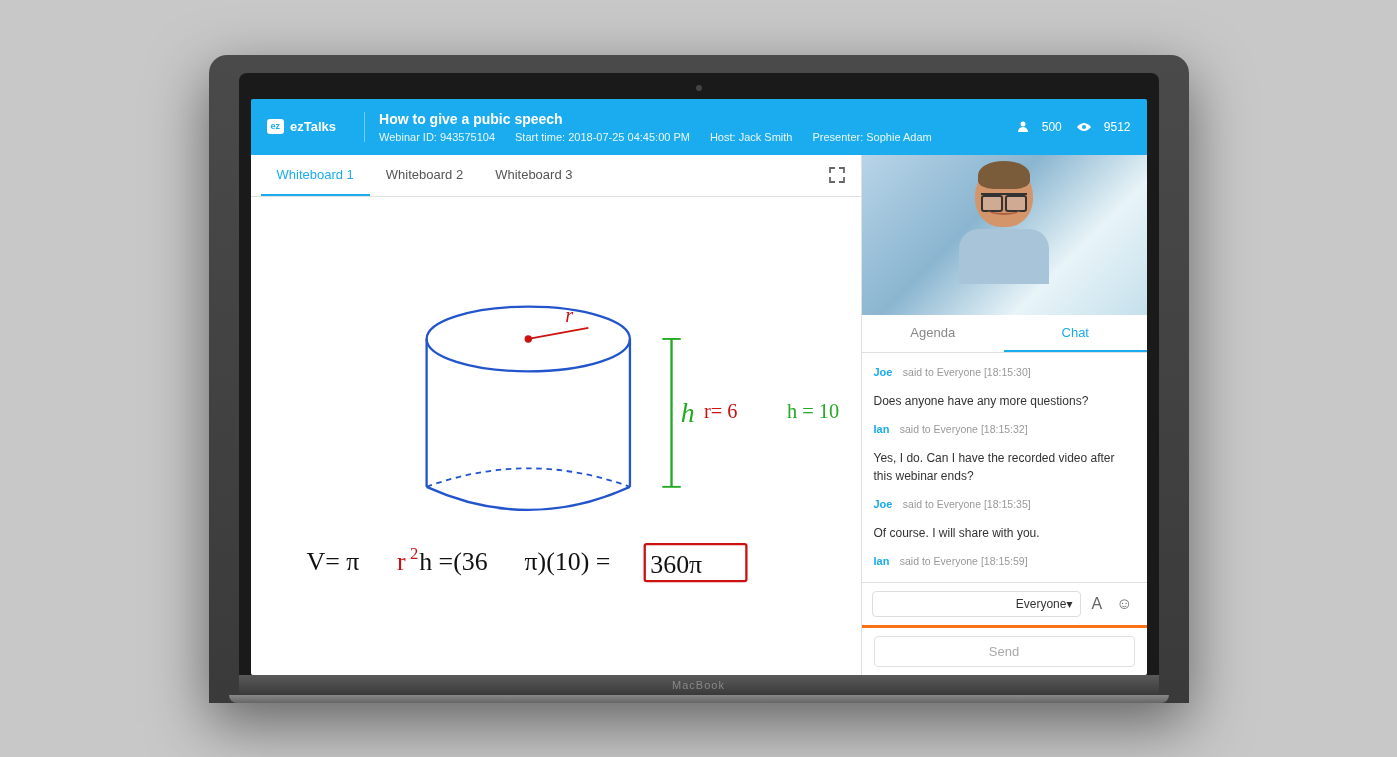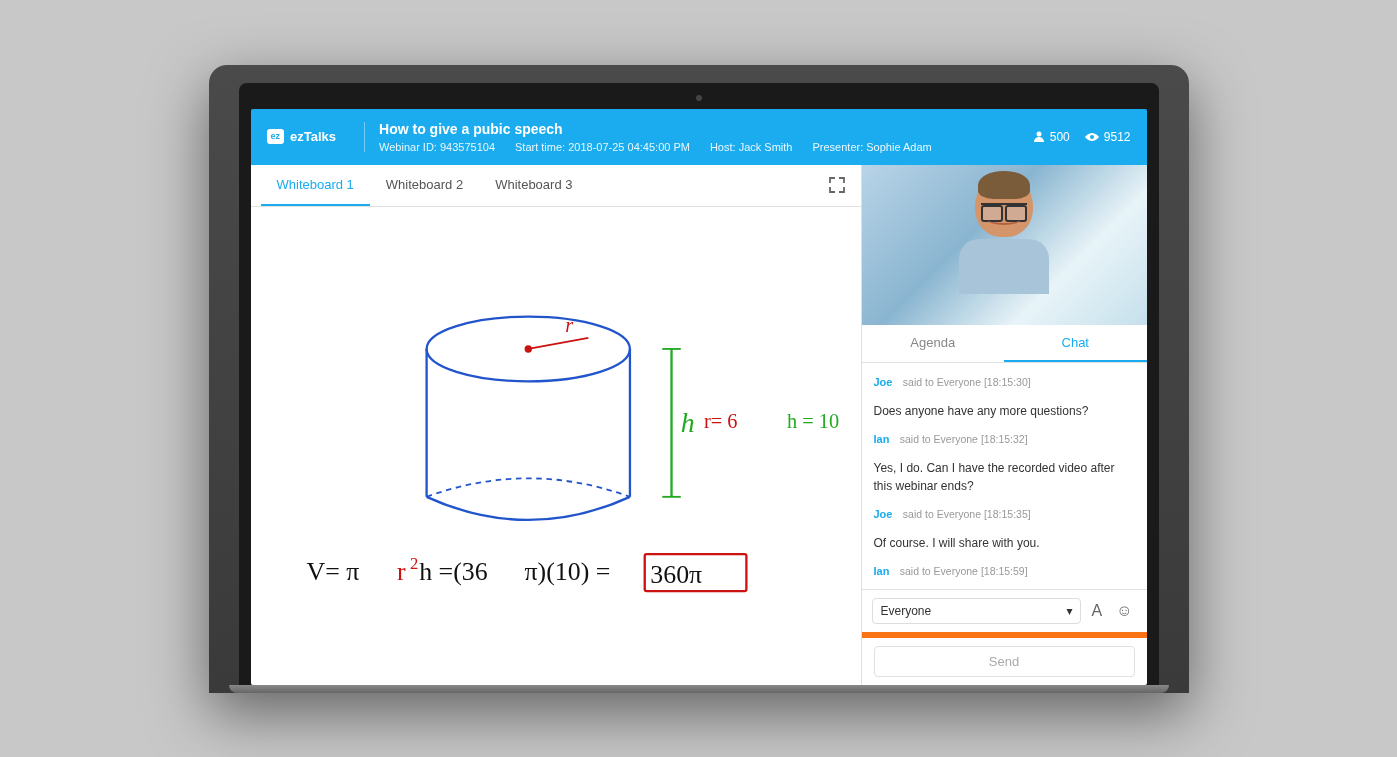--- a/index.html
+++ b/index.html
@@ -103,21 +103,21 @@
       display: flex;
       align-items: center;
       gap: 14px;
       color: #fff;
       font-size: 12px;
     }
 
     .stat-item {
       display: flex;
       align-items: center;
-      gap: 4px;
+      gap: 12px;
     }
 
     
     .main-content {
       display: flex;
       height: 520px;
     }
 
     
     .whiteboard-area {
@@ -334,33 +334,32 @@
       flex: 1;
       border: 1px solid #ddd;
       border-radius: 4px;
       padding: 5px 8px;
       font-size: 12px;
       color: #333;
       background: #fff;
       cursor: pointer;
       display: flex;
       align-items: center;
-      justify-content: space-between;
-      gap: 7px;
+      justify-content: flex-end;
     }
 
     .chat-icon-btn {
       color: #666;
       font-size: 16px;
       cursor: pointer;
       padding: 2px 4px;
     }
 
     .send-btn-area {
-      border-top: 6px solid #f97316;
+      border-top: 3px solid #f97316;
       padding: 8px 12px;
       flex-shrink: 0;
     }
 
     .send-btn {
       width: 100%;
       padding: 7px;
       background: #fff;
       border: 1px solid #e0e0e0;
       border-radius: 4px;
@@ -566,14 +565,17 @@
           </div>
 
           <div class="send-btn-area">
             <button class="send-btn">Send</button>
           </div>
         </div>
 
       </div>
     </div>
   </div>
+  <div class="laptop-base">
+    <span class="laptop-brand">MacBook</span>
+  </div>
   <div class="laptop-bottom-base"></div>
 </div>
 
 </body></html>

